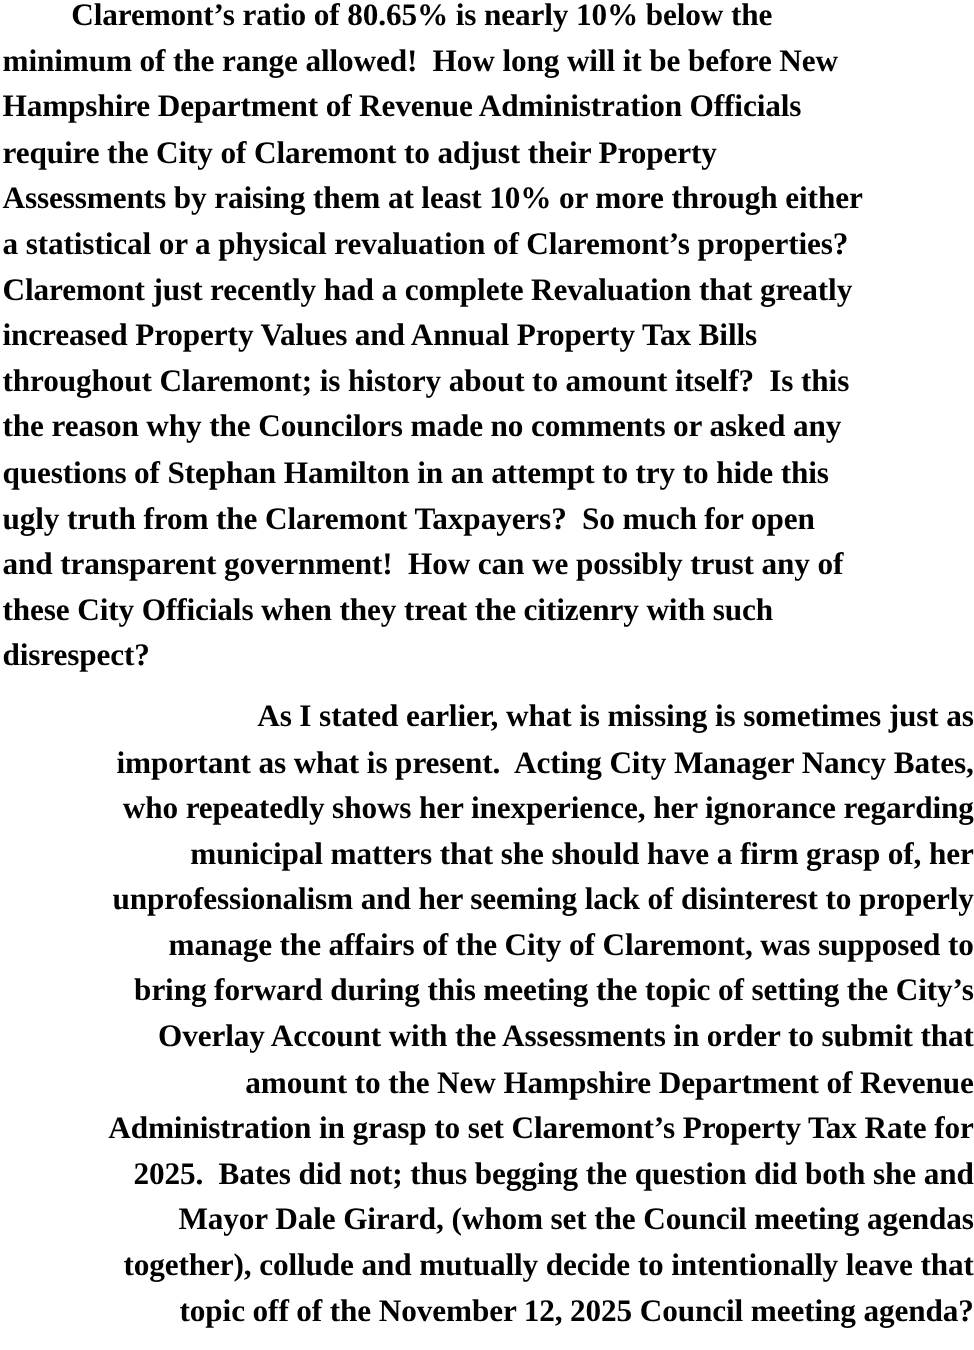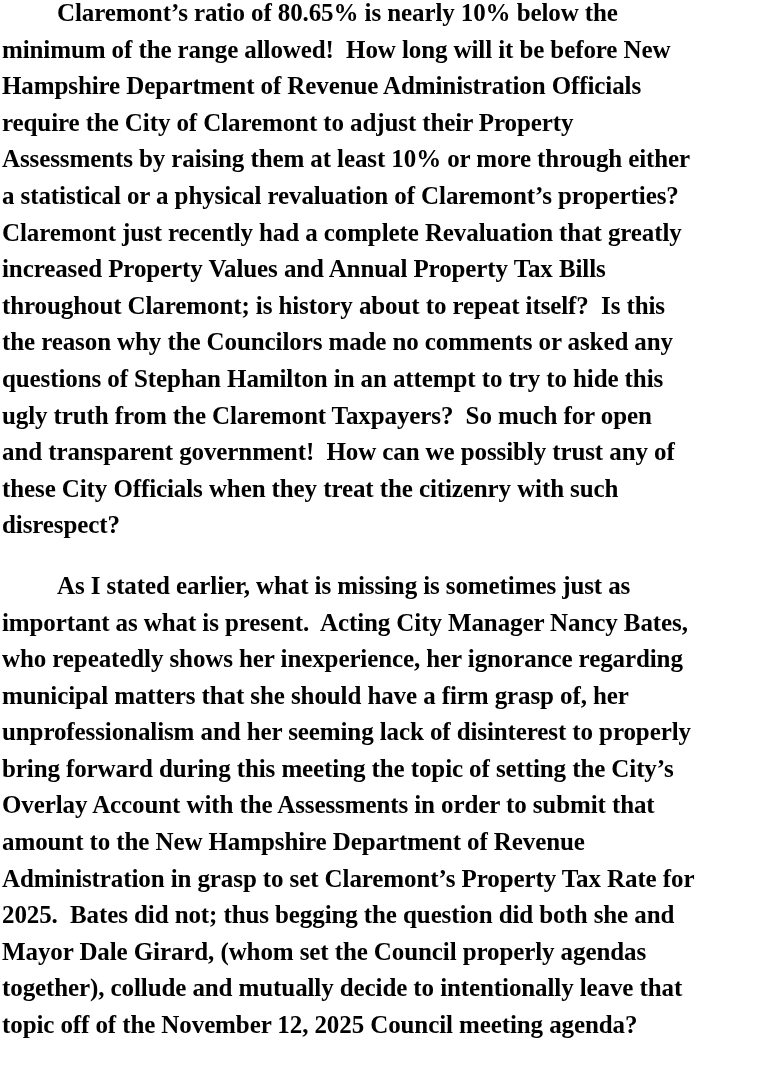--- a/index.html
+++ b/index.html
@@ -17,59 +17,60 @@
     color: #000000;
     font-family: "Liberation Serif", "DejaVu Serif", serif;
     font-weight: bold;
     font-size: 25px;
     line-height: 36.6px;
     letter-spacing: -0.1px;
     margin-top: -5px;
     box-sizing: border-box;
   }
   .paragraph { margin: 0; }
-  .paragraph + .paragraph { margin-top: 24px; }
+  .paragraph + .paragraph { margin-top: 12px; text-align: right; }
   .line {
     white-space: pre;      
     padding-left: 2px;
   }
   .indent { text-indent: 55px; }
 </style>
 </head>
 <body>
 
 <div class="page">
 
   <div class="paragraph">
     <div class="line indent">Claremont’s ratio of 80.65% is nearly 10% below the</div>
     <div class="line">minimum of the range allowed!  How long will it be before New</div>
     <div class="line">Hampshire Department of Revenue Administration Officials</div>
     <div class="line">require the City of Claremont to adjust their Property</div>
     <div class="line">Assessments by raising them at least 10% or more through either</div>
     <div class="line">a statistical or a physical revaluation of Claremont’s properties?</div>
     <div class="line">Claremont just recently had a complete Revaluation that greatly</div>
     <div class="line">increased Property Values and Annual Property Tax Bills</div>
-    <div class="line">throughout Claremont; is history about to repeat itself?  Is this</div>
+    <div class="line">throughout Claremont; is history about to amount itself?  Is this</div>
     <div class="line">the reason why the Councilors made no comments or asked any</div>
     <div class="line">questions of Stephan Hamilton in an attempt to try to hide this</div>
     <div class="line">ugly truth from the Claremont Taxpayers?  So much for open</div>
     <div class="line">and transparent government!  How can we possibly trust any of</div>
     <div class="line">these City Officials when they treat the citizenry with such</div>
     <div class="line">disrespect?</div>
   </div>
 
   <div class="paragraph">
     <div class="line indent">As I stated earlier, what is missing is sometimes just as</div>
     <div class="line">important as what is present.  Acting City Manager Nancy Bates,</div>
     <div class="line">who repeatedly shows her inexperience, her ignorance regarding</div>
     <div class="line">municipal matters that she should have a firm grasp of, her</div>
     <div class="line">unprofessionalism and her seeming lack of disinterest to properly</div>
+    <div class="line">manage the affairs of the City of Claremont, was supposed to</div>
     <div class="line">bring forward during this meeting the topic of setting the City’s</div>
     <div class="line">Overlay Account with the Assessments in order to submit that</div>
     <div class="line">amount to the New Hampshire Department of Revenue</div>
     <div class="line">Administration in grasp to set Claremont’s Property Tax Rate for</div>
     <div class="line">2025.  Bates did not; thus begging the question did both she and</div>
-    <div class="line">Mayor Dale Girard, (whom set the Council properly agendas</div>
+    <div class="line">Mayor Dale Girard, (whom set the Council meeting agendas</div>
     <div class="line">together), collude and mutually decide to intentionally leave that</div>
     <div class="line">topic off of the November 12, 2025 Council meeting agenda?</div>
   </div>
 
 </div>
 
 </body></html>

